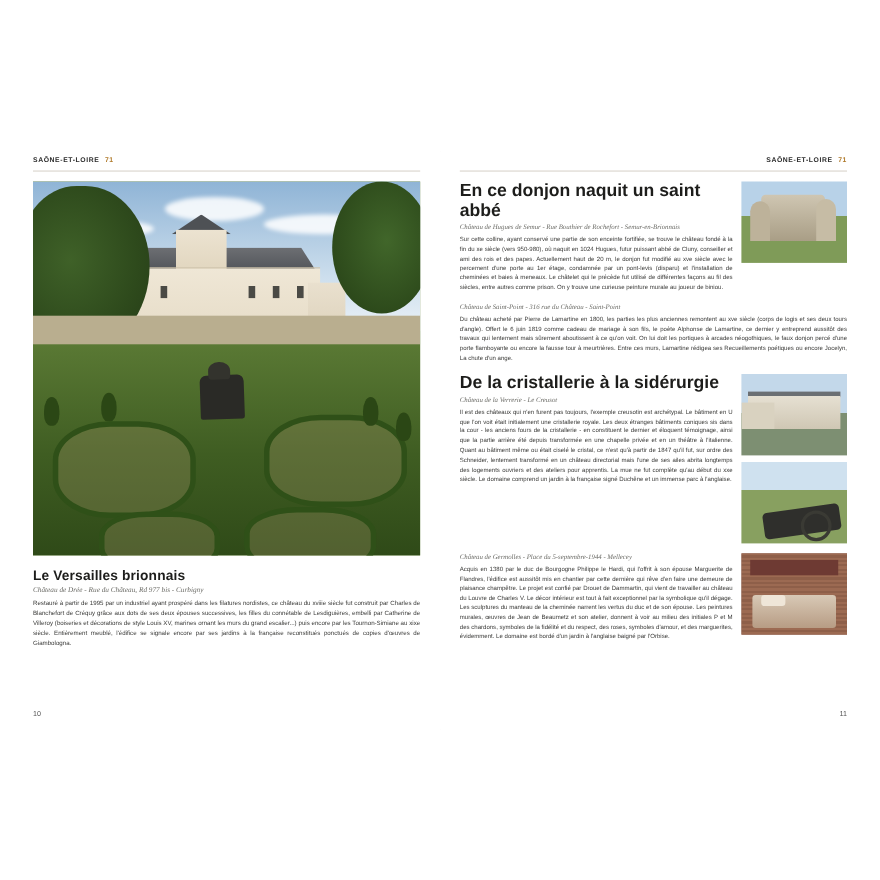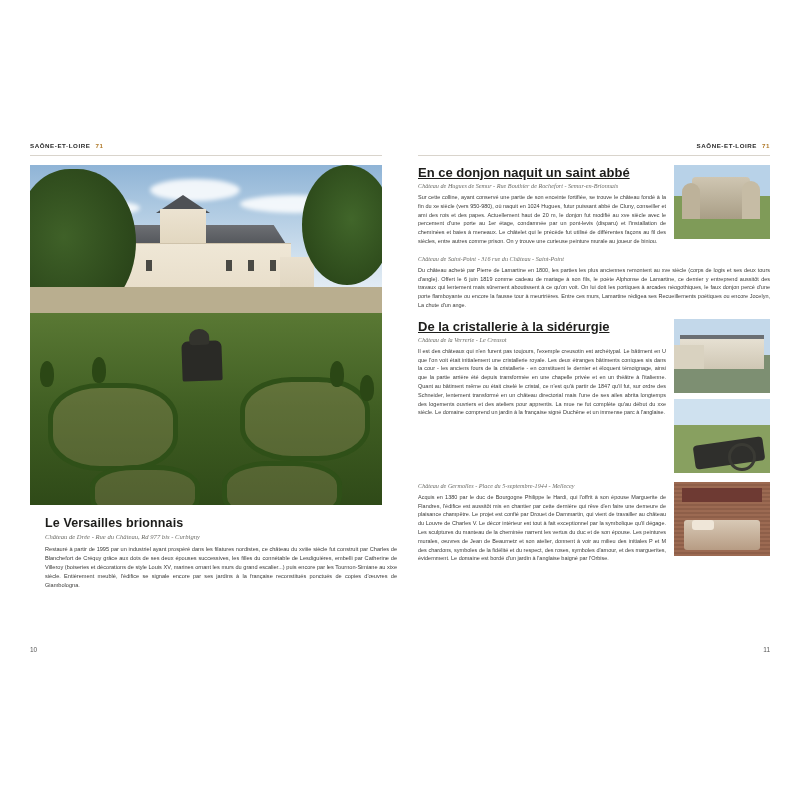--- a/index.html
+++ b/index.html
@@ -142,21 +142,21 @@
     position: absolute; left: 152px; top: 176px; width: 40px; height: 40px;
     background: #2a2a26; border-radius: 6px 6px 2px 2px;
     transform: rotate(-2deg);
   }
   .statue:after {
     content: ""; position: absolute; left: 8px; top: -12px; width: 20px; height: 16px;
     background: #33332d; border-radius: 50% 50% 20% 20%;
   }
 
   
-  .left-text { margin-top: 11px; width: 352px; margin-left: 15px; }
+  .left-text { margin-top: 11px; width: 352px; }
   h2.title {
     font-family: "Liberation Sans", sans-serif;
     font-size: 12.5px;
     font-weight: 600;
     color: #1d1d1b;
     margin: 0 0 3px 0;
     letter-spacing: 0.01em;
   }
   .subtitle {
     font-family: "Liberation Serif", serif;
@@ -176,25 +176,24 @@
   .right-inner { margin-top: 9px; }
   .article {
     display: flex;
     gap: 8px;
     margin-bottom: 9px;
   }
   .article .col-text { flex: 1 1 auto; }
   .article .col-photo { flex: 0 0 auto; }
 
   .art-title {
-    font-size: 13px;
+    font-size: 16px;
     font-weight: 600;
     color: #1d1d1b;
     margin: 0 0 2px 0;
-    text-decoration: underline;
   }
   .art-sub {
     font-family: "Liberation Serif", serif;
     font-style: italic;
     font-size: 6.2px;
     color: #6b6b66;
     margin-bottom: 4px;
   }
   .art-body {
     font-size: 5.5px;

